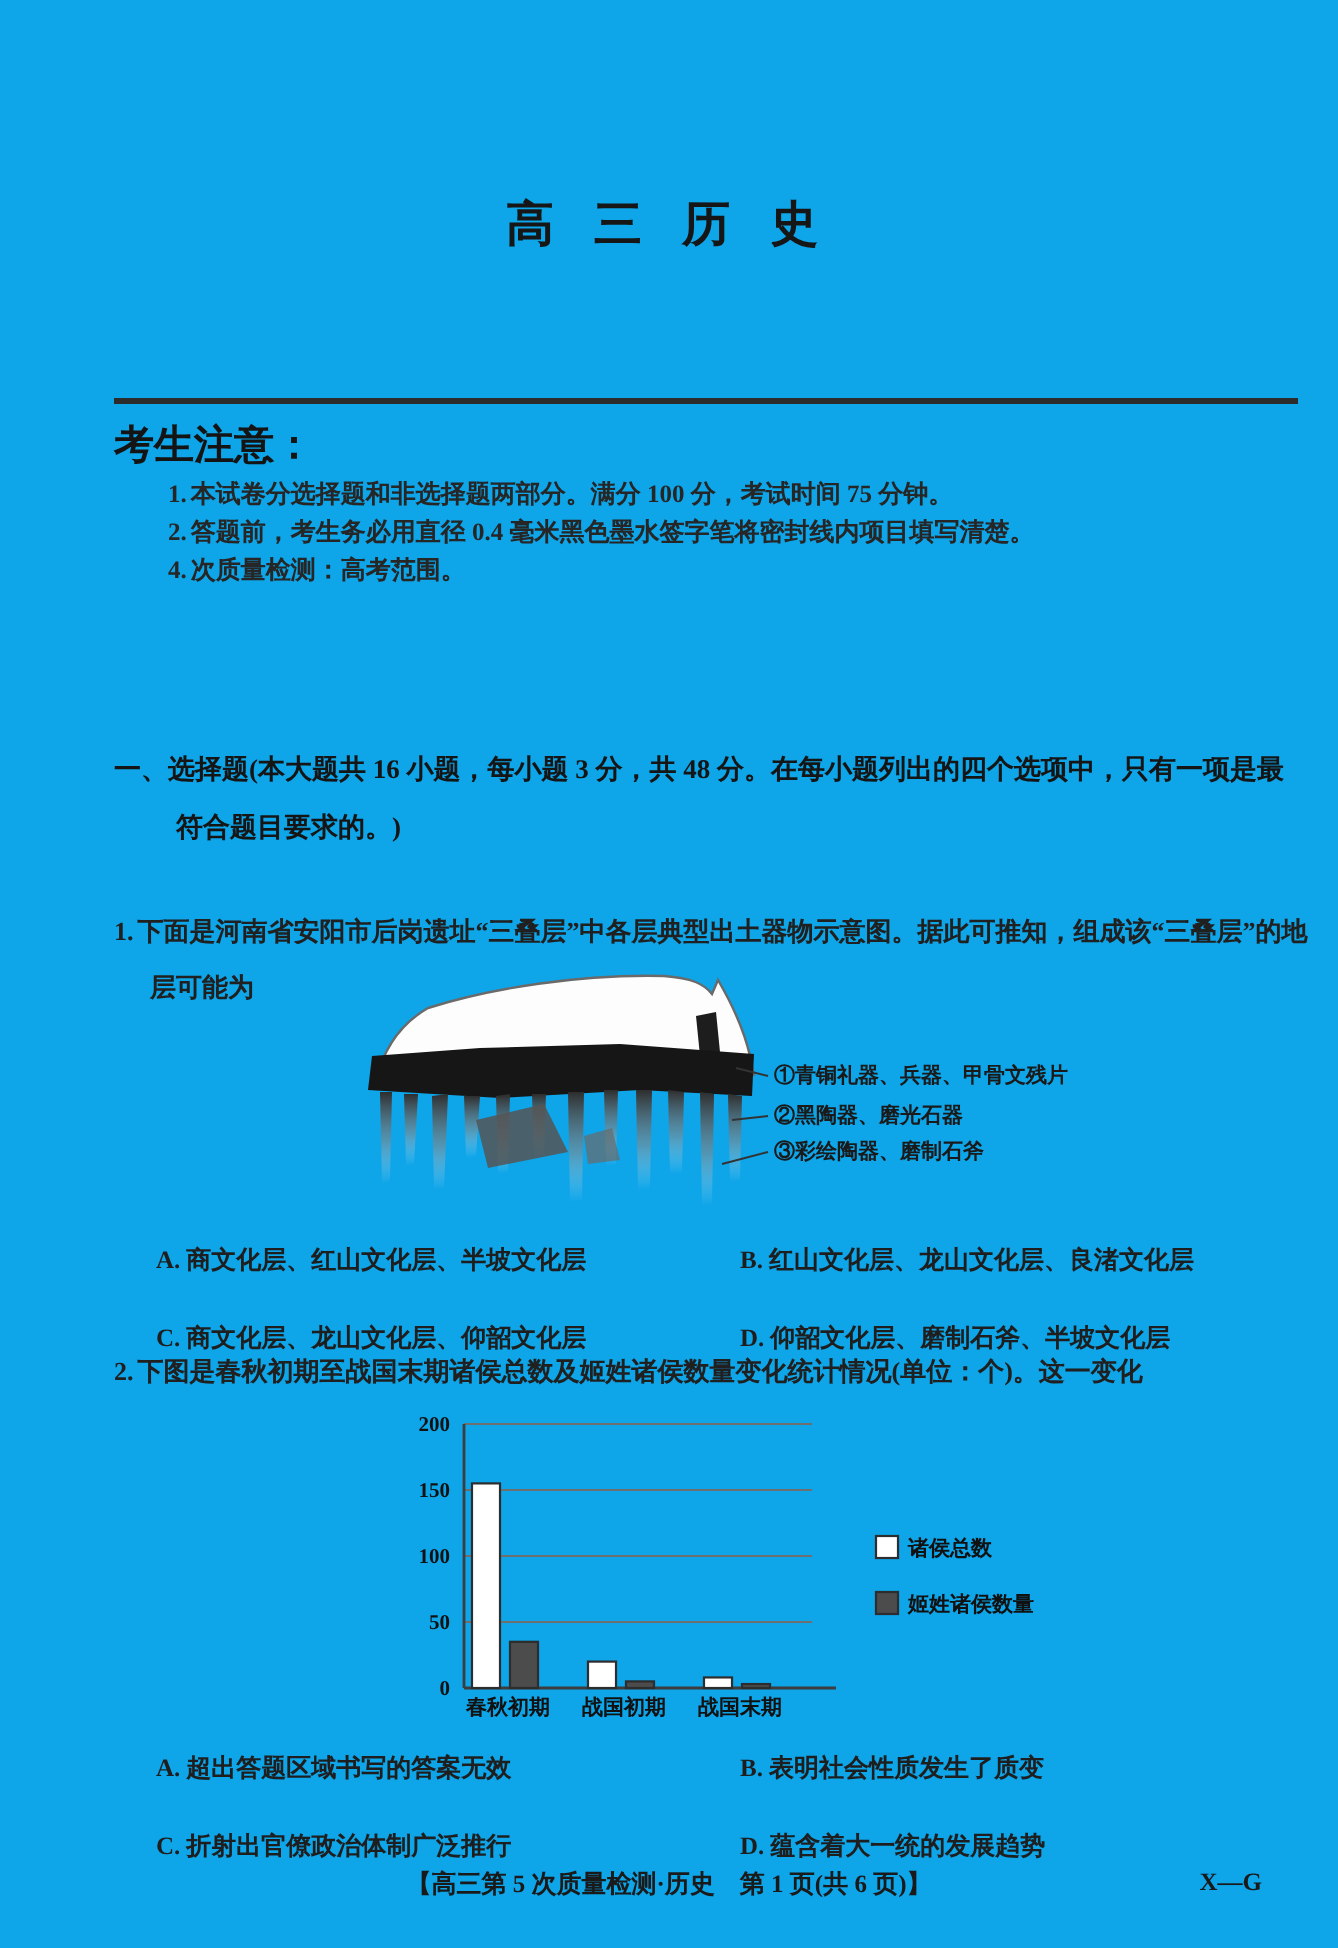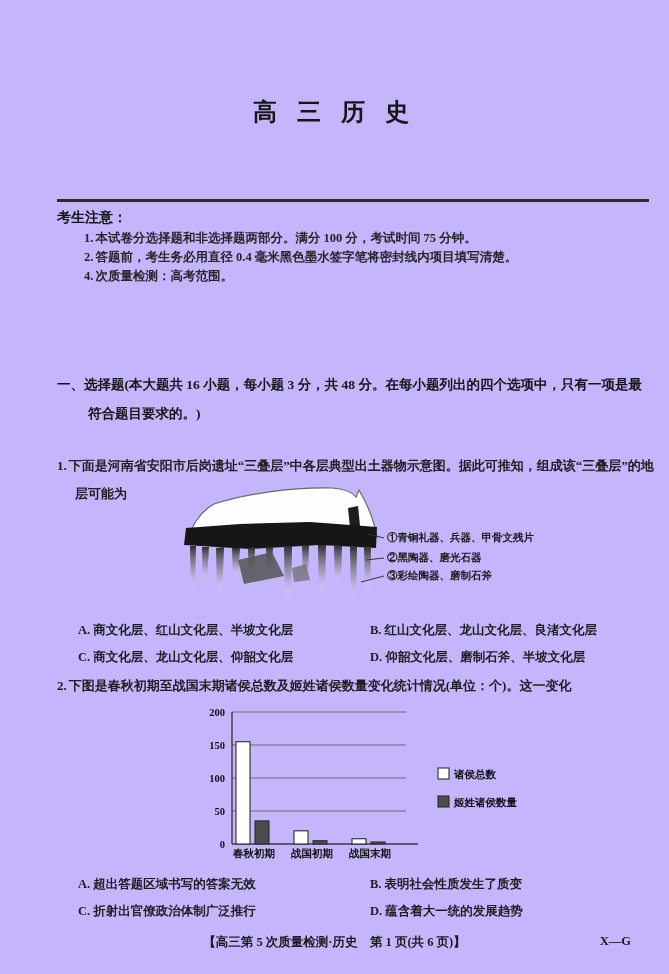--- a/index.html
+++ b/index.html
@@ -5,36 +5,36 @@
   * { margin:0; padding:0; box-sizing:border-box; }
   html,body { background:#ffffff; }
   body {
     font-family:"Liberation Serif","DejaVu Serif",serif;
     color:#1c1c1c;
   }
   .page {
     position:relative;
     width:669px; height:974px;
     margin:0 auto;
-    background:#c4b5fd;
+    background:#0ea5e9;
     overflow:hidden;
   }
   .title {
     position:absolute; top:96px; left:0; right:0;
     text-align:center;
     font-size:24px; font-weight:bold;
     letter-spacing:7px;
     color:#161616;
   }
   .rule {
     position:absolute; top:199px; left:57px; width:592px; height:3px;
     background:#2c2c2c;
   }
   .notice { position:absolute; top:209px; left:57px; width:594px; }
-  .notice-heading { font-size:14px; font-weight:bold; color:#141414; }
+  .notice-heading { font-size:20px; font-weight:bold; color:#141414; }
   .notice-list { margin-left:27px; margin-top:2px; }
   .notice-item {
     font-size:12.5px; font-weight:bold; color:#262626;
     line-height:19px;
     padding-left:16px; text-indent:-16px;
   }
   .notice-num { margin-right:2px; }
   .notice-emph {
     display:block;
     font-size:14.5px; font-weight:bold; color:#111;
@@ -62,21 +62,21 @@
     font-size:13px; font-weight:600; color:#202020;
     line-height:20px;
     padding-left:18px; text-indent:-18px;
   }
   .qnum { margin-right:2px; }
   .strat-figure { position:absolute; left:180px; top:482px; }
   .fig-label { font-size:10.5px; font-weight:600; fill:#1a1a1a; }
   .options {
     position:absolute; left:78px; width:575px;
     display:grid; grid-template-columns:292px 1fr;
-    row-gap:10px;
+    row-gap:22px;
     font-size:12.5px; font-weight:600; color:#1e1e1e;
   }
   .options-q1 { top:622px; }
   .options-q2 { top:876px; }
   .opt-label { font-weight:bold; margin-right:3px; }
   .bar-chart { position:absolute; left:192px; top:702px; }
   .footer {
     position:absolute; top:934px; left:0; width:669px;
     font-size:12.5px; font-weight:bold; color:#1a1a1a;
   }

